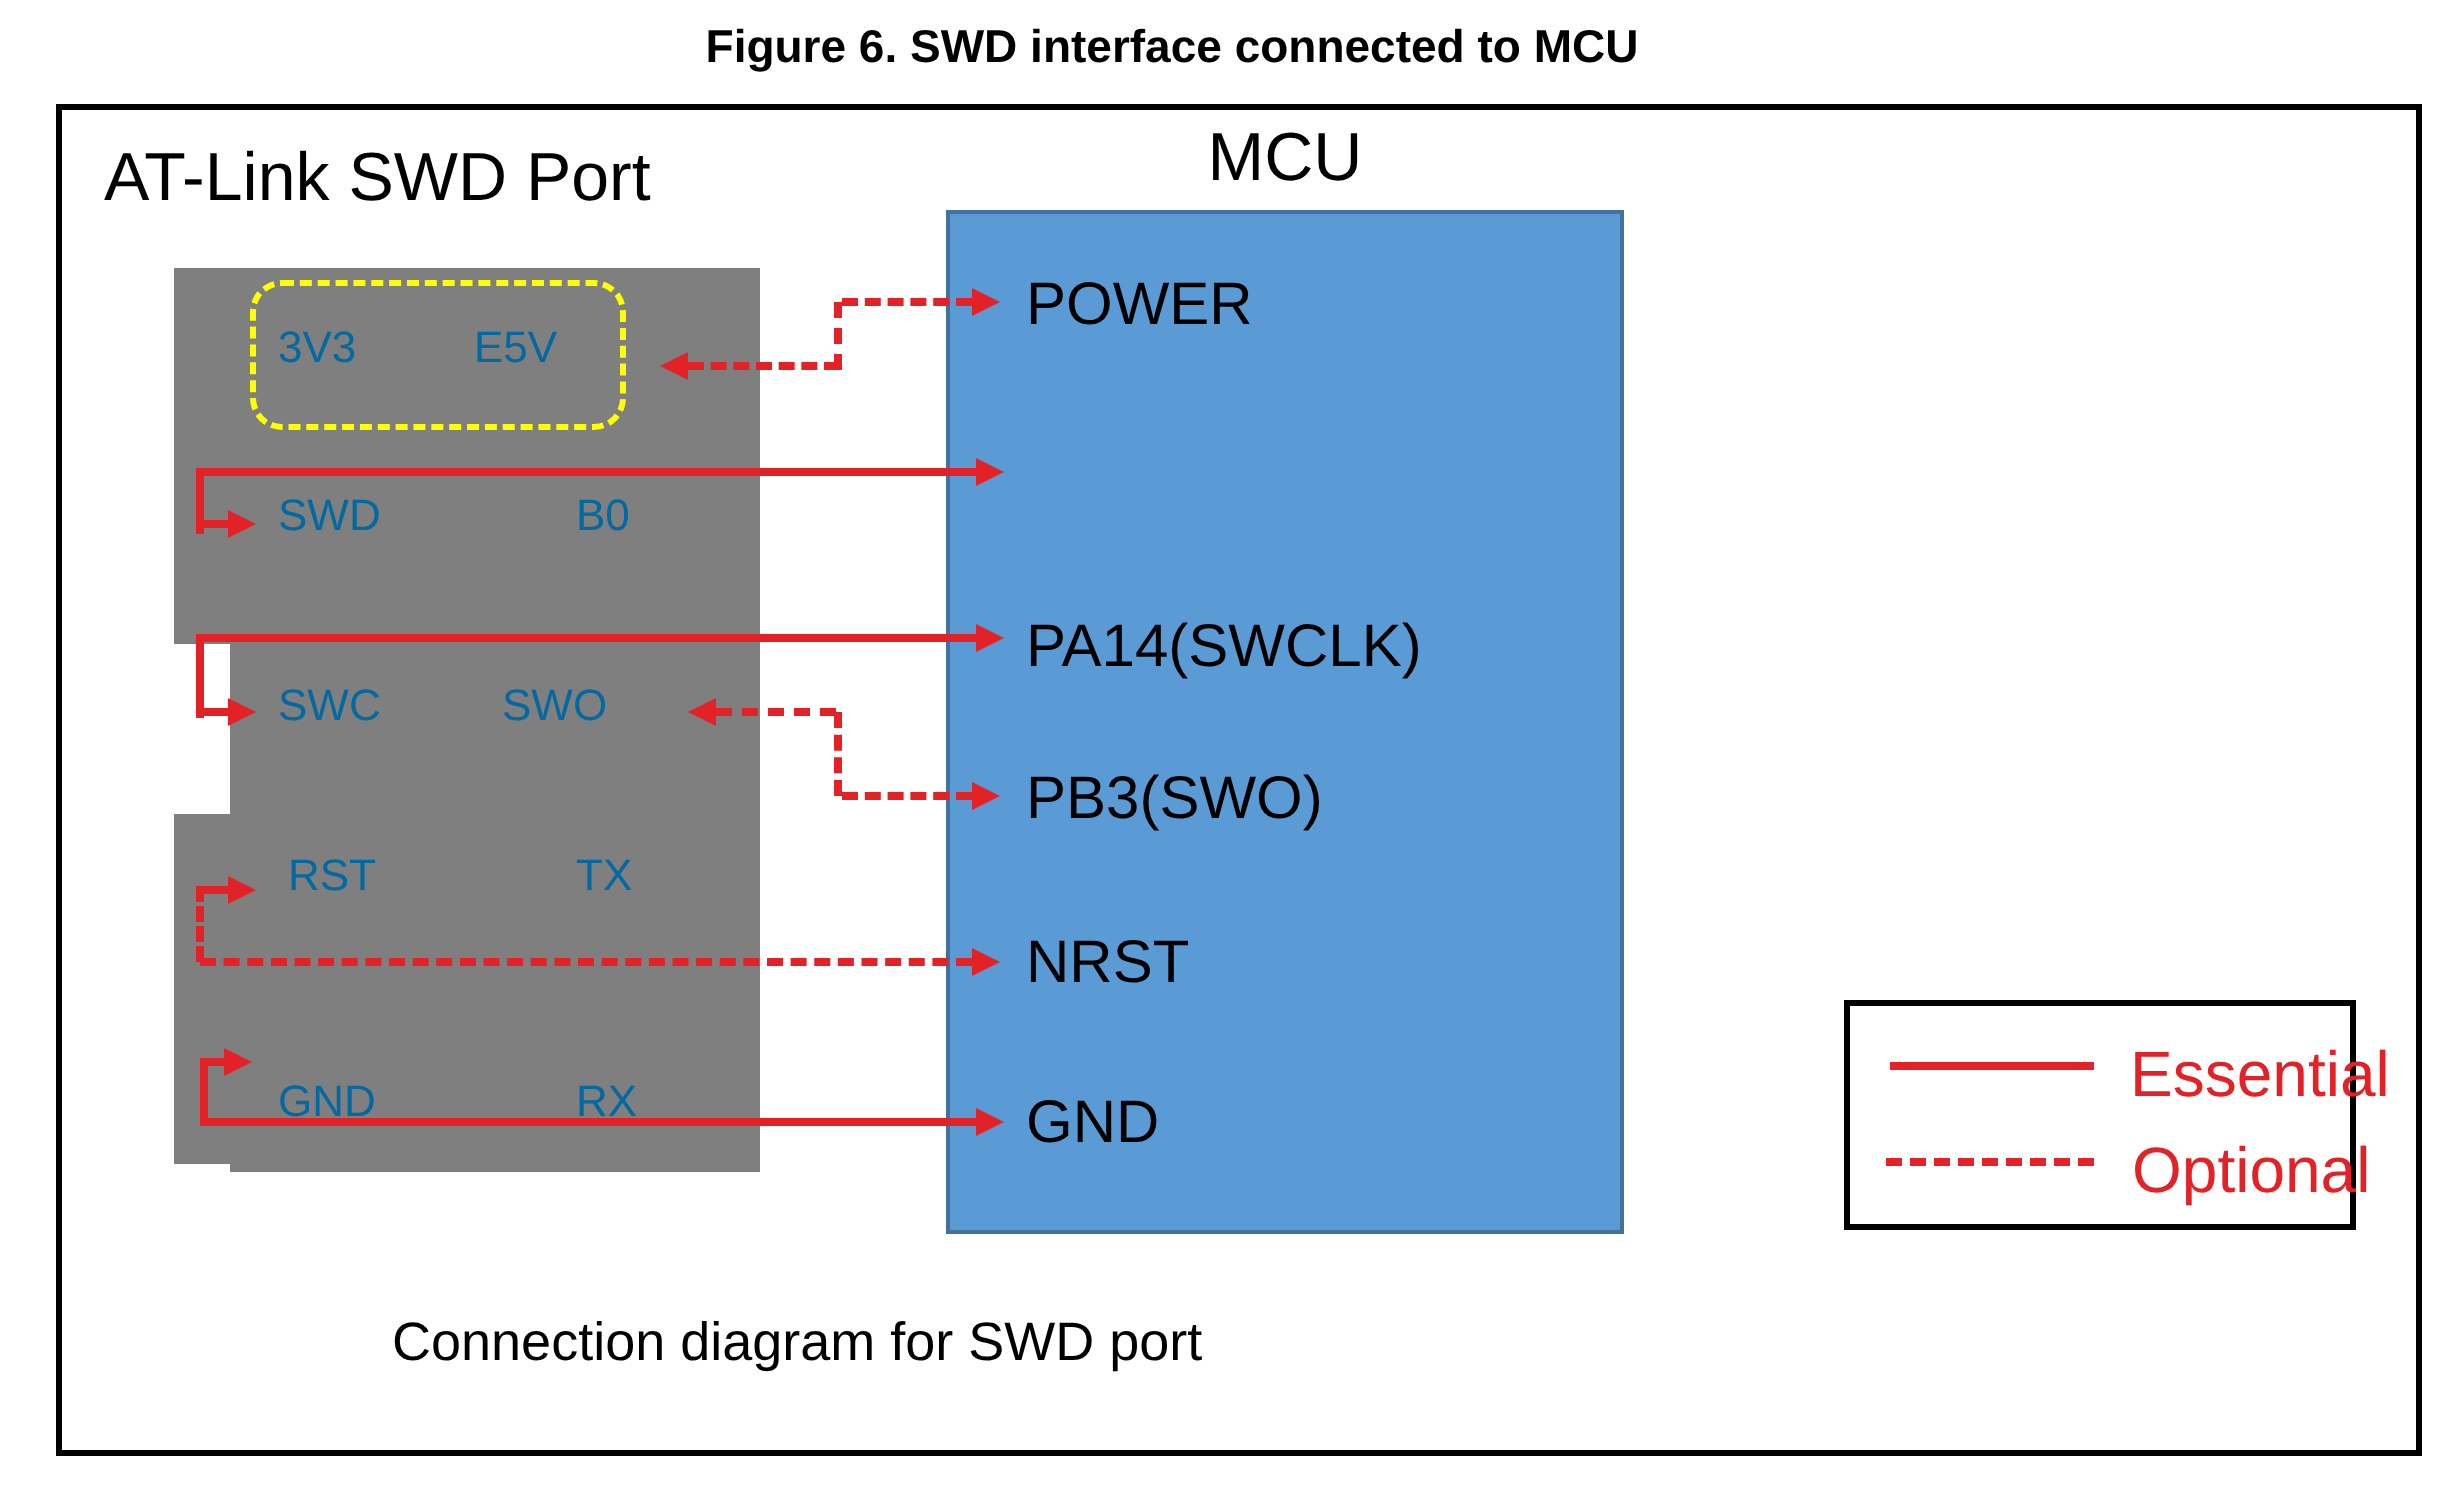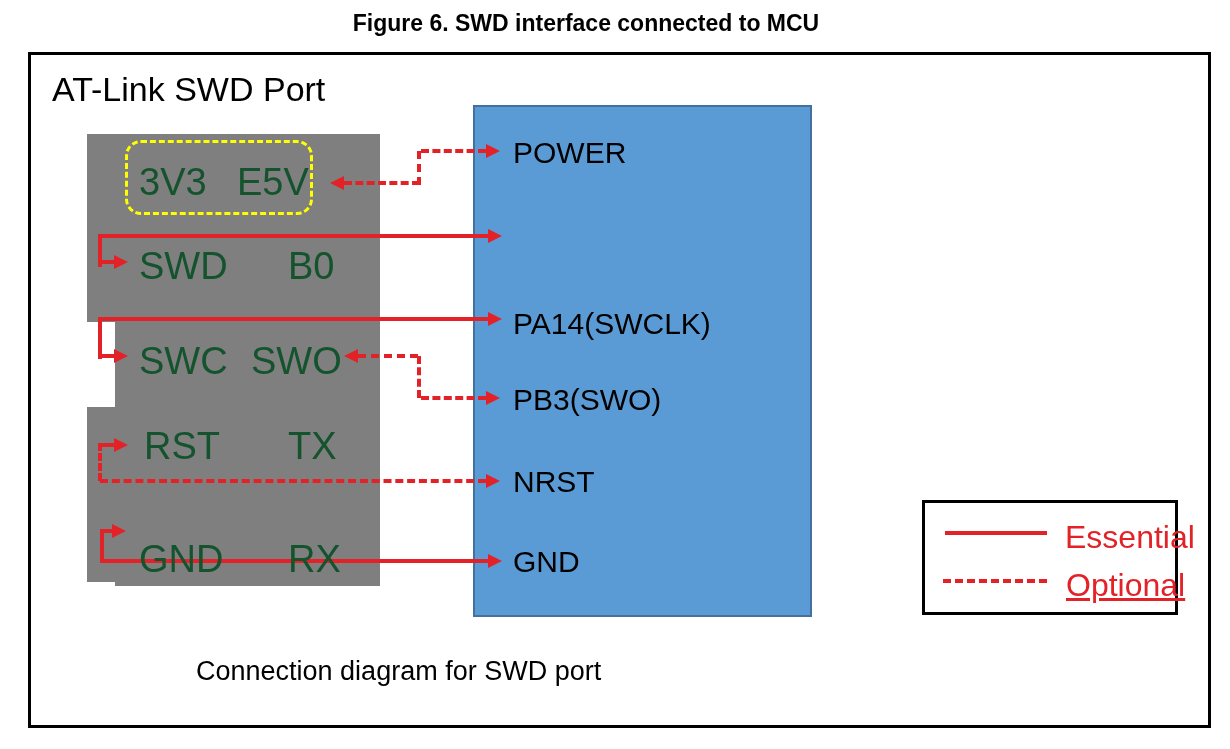--- a/index.html
+++ b/index.html
@@ -18,21 +18,21 @@
   .gray{background:#7f7f7f;z-index:1;}
   .gray-main{left:115px;top:134px;width:265px;height:452px;}
   .gray-ext-top{left:87px;top:134px;width:28px;height:188px;}
   .gray-ext-bottom{left:87px;top:407px;width:28px;height:175px;}
 
   .yellow-box{left:125px;top:140px;width:182px;height:69px;border:3px dashed #ffff00;border-radius:16px;z-index:2;}
 
   
   .mcu-box{left:473px;top:105px;width:335px;height:508px;background:#5b9bd5;border:2px solid #41719c;z-index:1;}
 
-  .g-row{color:#14532d;font-size:38px;line-height:1;z-index:4;white-space:nowrap;}
+  .g-row{color:#0369a1;font-size:22px;line-height:1;z-index:4;white-space:nowrap;}
   .g-row .pin-left{display:inline-block;}
   .w98{width:98px;}  .w149{width:149px;}  .w112{width:112px;}  .w144{width:144px;}
 
   .m-pin{left:513px;color:#000;font-size:30px;line-height:1;z-index:4;white-space:nowrap;}
 
   
   .solid-h{height:4px;background:#e32227;z-index:3;}
   .solid-v{width:4px;background:#e32227;z-index:3;}
   .dash-h{height:0;border-top:4px dashed #e32227;z-index:3;}
   .dash-v{width:0;border-left:4px dashed #e32227;z-index:3;}
@@ -48,20 +48,21 @@
 </head>
 <body>
 
 <div class="canvas">
 
   <div class="abs fig-title">Figure 6. SWD interface connected to MCU</div>
 
   <div class="abs frame"></div>
 
   <div class="abs hdr hdr-left">AT-Link SWD Port</div>
+  <div class="abs hdr hdr-mcu">MCU</div>
 
   <div class="abs gray gray-main"></div>
   <div class="abs gray gray-ext-top"></div>
   <div class="abs gray gray-ext-bottom"></div>
 
   <div class="abs yellow-box"></div>
 
   <div class="abs mcu-box"></div>
 
   <div class="abs g-row" style="left:139px;top:163px;">
@@ -119,17 +120,17 @@
   <div class="abs dash-h" style="left:100px;top:479px;width:386px;"></div>
   <div class="abs dash-v" style="left:98px;top:443px;height:38px;"></div>
   <div class="abs dash-h" style="left:102px;top:443px;width:12px;"></div>
   <div class="abs arr-r" style="left:114px;top:438px;"></div>
   <div class="abs arr-r" style="left:486px;top:474px;"></div>
 
   <div class="abs legend-box"></div>
   <div class="abs solid-h" style="left:945px;top:531px;width:102px;"></div>
   <div class="abs legend-label" style="left:1065px;top:521px;">Essential</div>
   <div class="abs dash-h" style="left:943px;top:579px;width:104px;"></div>
-  <div class="abs legend-label" style="left:1066px;top:569px;text-decoration:underline;">Optional</div>
+  <div class="abs legend-label" style="left:1066px;top:569px;">Optional</div>
 
   <div class="abs caption">Connection diagram for SWD port</div>
 
 </div>
 
 </body></html>

